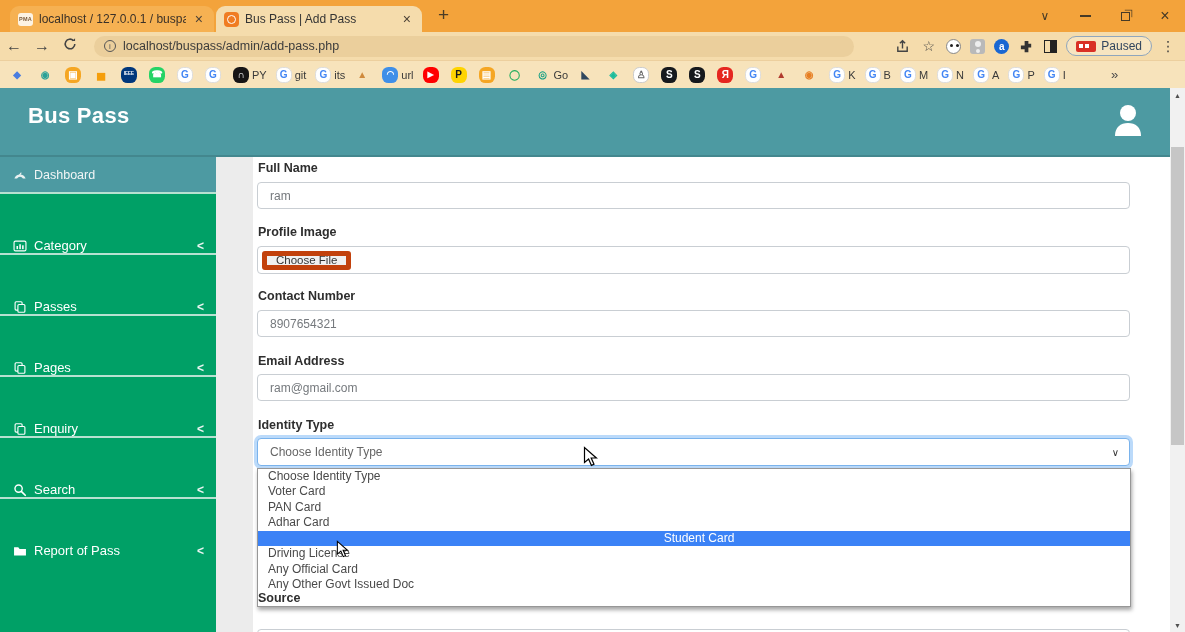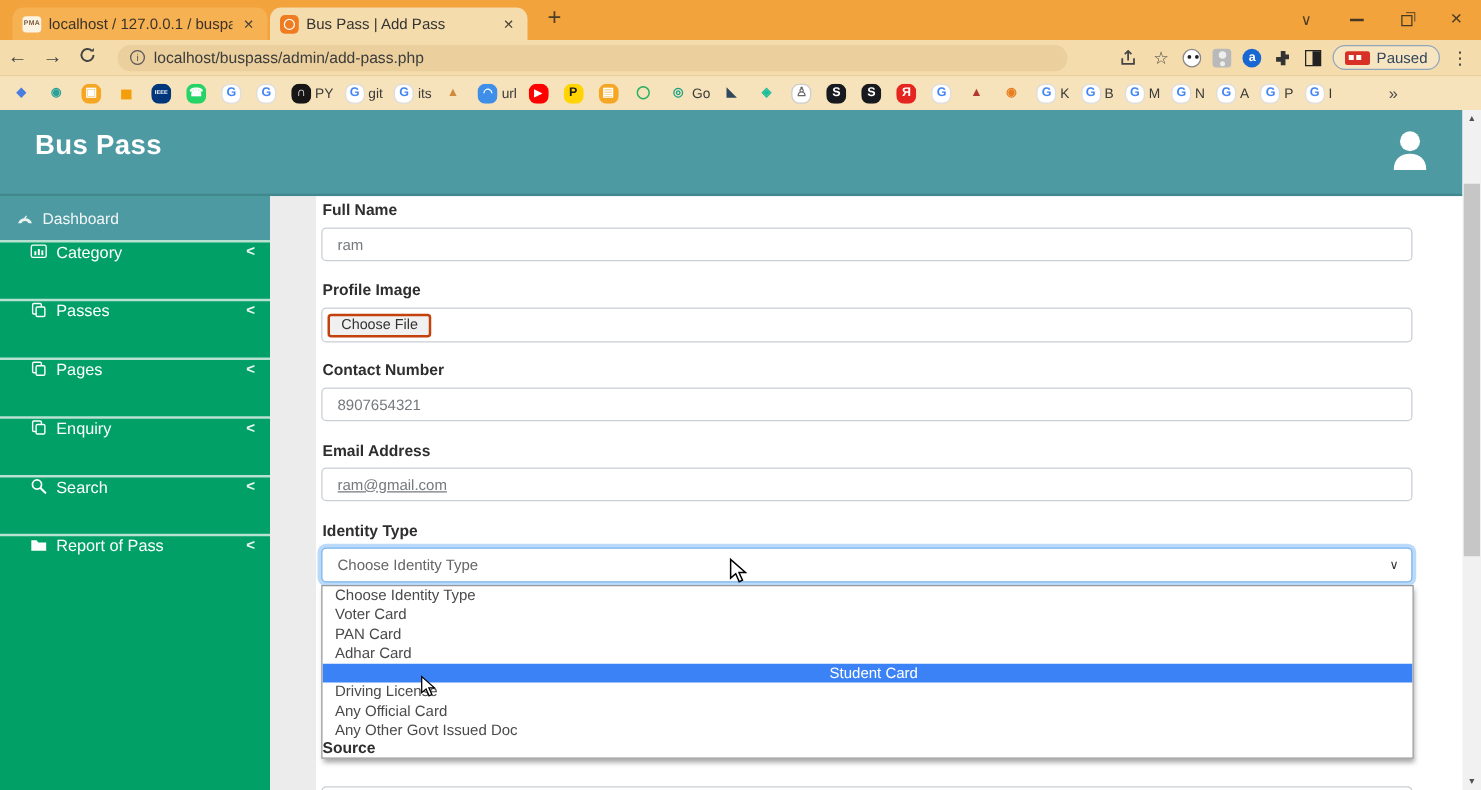--- a/index.html
+++ b/index.html
@@ -61,35 +61,35 @@
   .bm-overflow{margin-left:6px;margin-right:0;font-size:13px;color:#4a4a4a;}
 
   
   .app-header{position:absolute;left:0;top:88px;width:1170px;height:69px;background:#4D9AA2;
               border-bottom:2px solid rgba(0,0,0,.12);}
   .app-title{position:absolute;left:28px;top:15px;font-size:22px;font-weight:700;color:#fff;letter-spacing:.3px;}
   .avatar{position:absolute;left:1108px;top:100px;}
 
   .sidebar{position:absolute;left:0;top:157px;width:216px;height:475px;background:#00A066;}
   .side-dash{height:35px;background:#4D9AA2;display:flex;align-items:center;padding-left:13px;color:#f2f6f6;font-size:12.5px;}
-  .side-item{height:47px;border-top:2px solid rgba(244,247,246,.75);display:flex;align-items:flex-start;
-             padding-left:24px;padding-right:12px;color:#fff;font-size:13px;}
+  .side-item{height:61px;border-top:2px solid rgba(244,247,246,.75);display:flex;align-items:flex-end;
+             padding-left:13px;padding-right:12px;color:#fff;font-size:13px;}
   .si-icon{margin-right:7px;flex:0 0 auto;}
   .side-label{flex:1;}
   .chev{font-size:12px;font-weight:700;color:#ecf5f3;}
 
   .gutter{position:absolute;left:216px;top:157px;width:37px;height:475px;background:#ECECEC;}
   .content{position:absolute;left:253px;top:157px;width:917px;height:475px;background:#fff;overflow:hidden;}
 
   .flabel{position:absolute;left:5px;font-size:12.5px;font-weight:700;color:#2e2e2e;}
   .ctl{position:absolute;left:4px;width:873px;height:27px;border:1px solid #c9ced3;border-radius:4px;
        background:#fff;font-family:"Liberation Sans",sans-serif;font-size:12px;color:#75797d;padding:0 12px;}
   input.ctl{outline:none;}
   .filectl{display:flex;align-items:center;padding:0 4px;}
-  .filebtn{height:19px;padding:0 9px;background:#f0f0f0;border:2px solid #c2410c;border-radius:3px;
+  .filebtn{height:19px;padding:0 9px;background:#f0f0f0;border:5px solid #c2410c;border-radius:3px;
            font-size:11.5px;color:#333;display:flex;align-items:center;margin-right:7px;}
   .filename{font-size:12px;color:#555;}
   .selectctl{display:flex;align-items:center;justify-content:space-between;padding:0 10px 0 12px;
              border:1px solid #7ab3ec;box-shadow:0 0 0 3px rgba(30,134,240,.3);border-radius:4px;color:#666;}
   .sel-caret{font-size:10px;color:#333;}
   .dropdown{position:absolute;left:4px;top:311px;width:874px;height:139px;background:#fff;
             border:1px solid #979797;box-shadow:1px 3px 4px rgba(0,0,0,.35);overflow:hidden;}
   .opt{height:15.44px;line-height:15.4px;font-size:12px;color:#4a4a4a;padding-left:10px;white-space:nowrap;}
   .opt.sel{background:#3b82f6;color:#fff;text-align:center;}
 
@@ -428,21 +428,21 @@
 
     <div class="flabel" style="top:68px;">Profile Image</div>
     <div class="ctl filectl" style="top:89px;height:28px;">
       <span class="filebtn">Choose File</span>
     </div>
 
     <div class="flabel" style="top:132px;">Contact Number</div>
     <input class="ctl" style="top: 153px;" readonly="" value="8907654321">
 
     <div class="flabel" style="top:197px;">Email Address</div>
-    <input class="ctl" style="top: 217px; text-decoration: underline;" readonly="" value="ram@gmail.com">
+    <input class="ctl" style="top: 217px;" readonly="" value="ram@gmail.com">
 
     <div class="flabel" style="top:261px;">Identity Type</div>
     <div class="ctl selectctl" style="top:281px;height:28px;">
       <span>Choose Identity Type</span>
       <span class="sel-caret">∨</span>
     </div>
 
     <div class="dropdown">
 
         <div class="opt">

